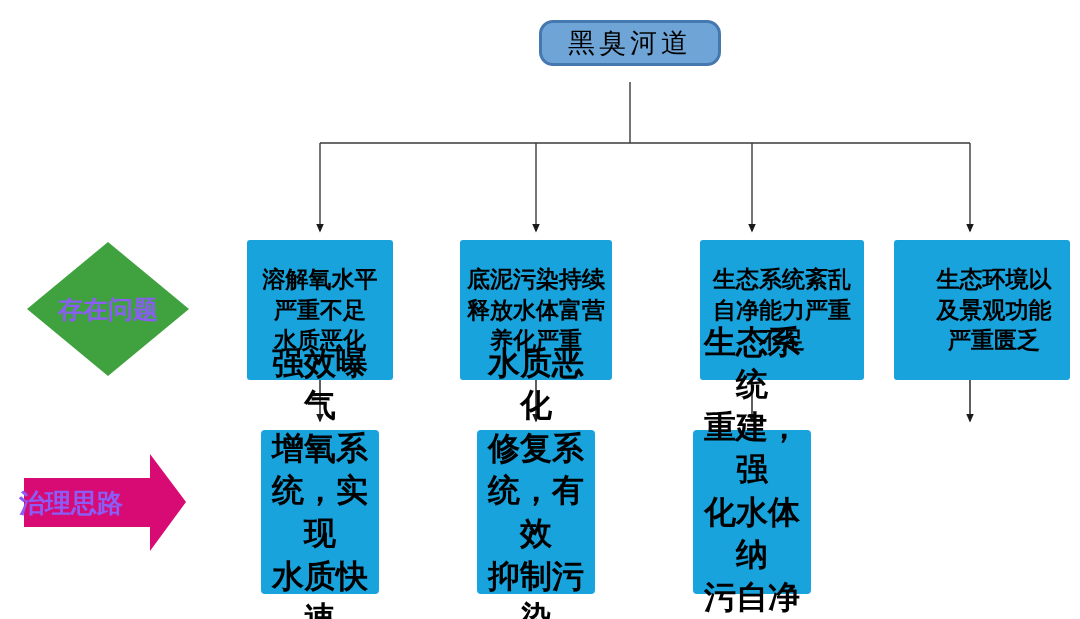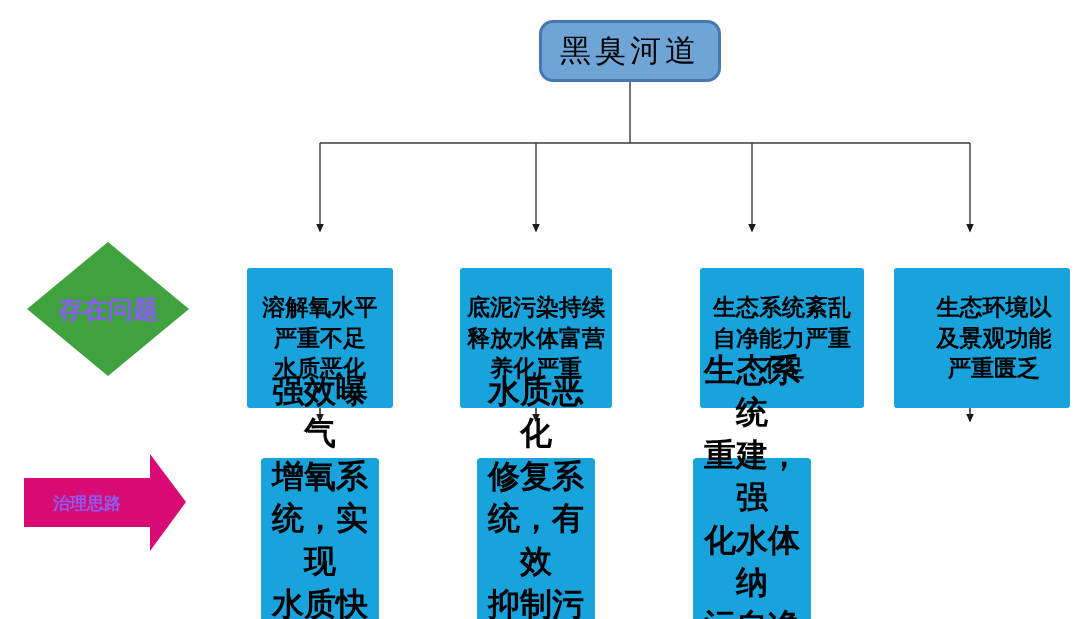--- a/index.html
+++ b/index.html
@@ -13,59 +13,58 @@
     overflow: hidden;
   }
   .shape-layer {
     position: absolute;
     left: 0; top: 0;
     width: 1080px; height: 619px;
   }
   .root-node {
     position: absolute;
     left: 539px; top: 20px;
-    width: 182px; height: 62px;
+    width: 182px; height: 46px;
     box-sizing: border-box;
     background: var(--root-fill, #6FA5D6);
     border: 3px solid var(--root-border, #4678B0);
     border-radius: 14px;
     display: flex; align-items: center; justify-content: center;
     font-family: Liberation Sans, sans-serif;
-    font-size: 31px;
+    font-size: 27px;
     letter-spacing: 4px;
   }
   .node {
     position: absolute;
     background: var(--node-blue, #18A3DD);
     display: flex; align-items: center; justify-content: center;
     text-align: center;
     font-weight: bold;
     white-space: pre-line;
     color: #000;
-    margin-top: 28px;
   }
   .problem { top: 240px; height: 140px; font-size: 23px; line-height: 1.32; border-radius: 3px; }
   .p1 { left: 247px; width: 146px; }
   .p2 { left: 460px; width: 152px; }
   .p3 { left: 700px; width: 164px; }
   .p4 { left: 894px; width: 152px; padding-left: 24px; }
   .solution { top: 430px; height: 164px; width: 118px; font-size: 32px; line-height: 1.33; border-radius: 4px; }
   .s1 { left: 261px; }
   .s2 { left: 477px; }
   .s3 { left: 693px; }
   .s4 { left: 911px; }
   .side-label {
     position: absolute;
     display: flex; align-items: center; justify-content: center;
     text-align: center;
     font-weight: bold;
     color: #8b5cf6;
   }
   .diamond-label { left: 28px; top: 286px; width: 160px; height: 46px; font-size: 25px; }
-  .arrow-label { left: 24px; top: 480px; width: 126px; height: 46px; font-size: 17px; }
+  .arrow-label { left: 8px; top: 480px; width: 126px; height: 46px; font-size: 26px; }
 </style>
 </head>
 <body>
 
 <div class="canvas">
 
   <svg class="shape-layer" viewBox="0 0 1080 619" xmlns="http://www.w3.org/2000/svg">
     <defs>
       <marker id="arrowhead" markerWidth="9" markerHeight="8" refX="7.5" refY="4" orient="auto" markerUnits="userSpaceOnUse">
         <path d="M0,0 L9,4 L0,8 Z" fill="#1a1a1a"></path>

